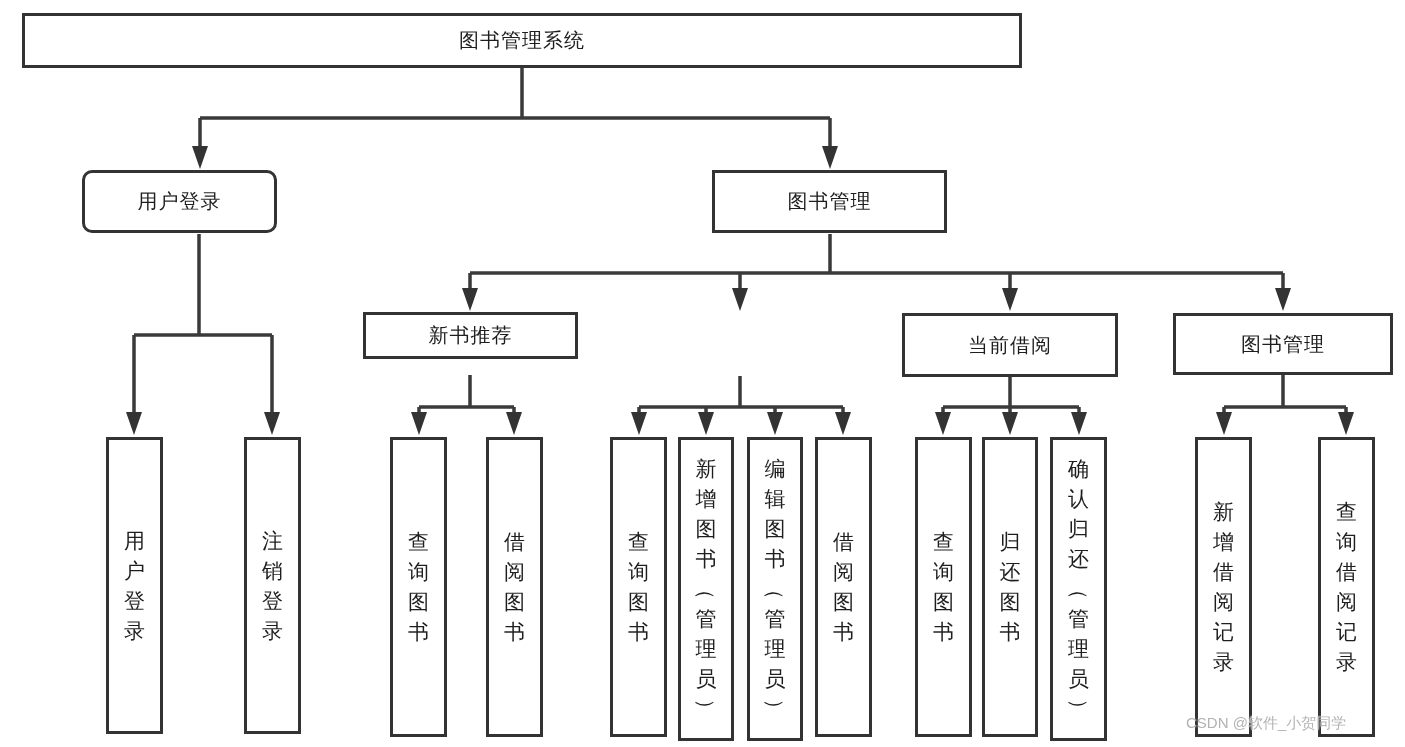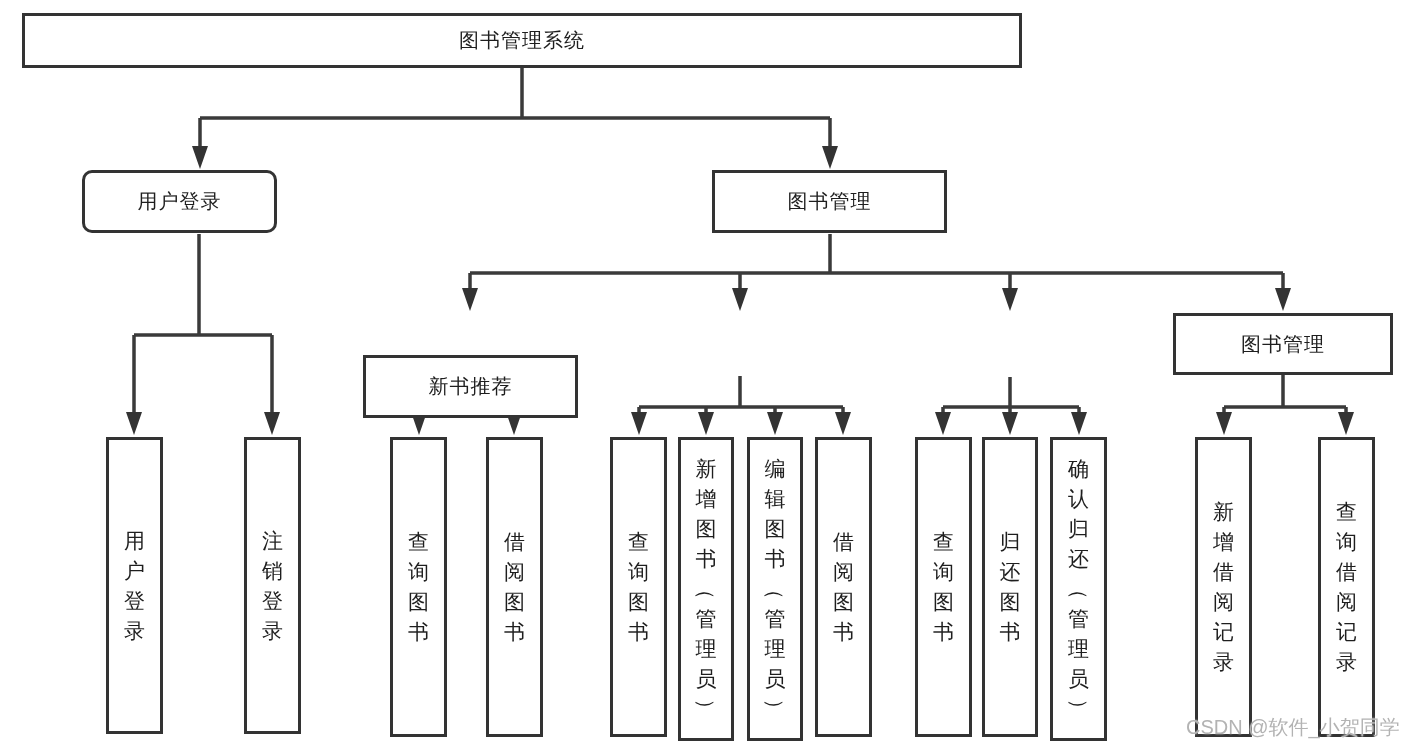--- a/index.html
+++ b/index.html
@@ -53,21 +53,21 @@
     text-align: center;
   }
   .vch.rot {
     transform: rotate(90deg);
   }
   .watermark {
     position: absolute;
     left: 1186px;
     top: 714px;
     z-index: 3;
-    font-size: 20px;
+    font-size: 15px;
     color: #b3b3b3;
     white-space: nowrap;
     text-shadow: 0 0 2px #ffffff;
   }
 </style>
 </head>
 <body>
 
 <div class="canvas">
 
@@ -105,21 +105,22 @@
     <path d="M1283 375 V407 M1224 407 H1346 M1224 407 V414 M1346 407 V414"></path>
     <polygon points="1216,412 1232,412 1224,435"></polygon>
     <polygon points="1338,412 1354,412 1346,435"></polygon>
   </svg>
 
   <div class="node h" style="left:22px; top:13px; width:1000px; height:55px;">图书管理系统</div>
 
   <div class="node h" style="left:82px; top:170px; width:195px; height:63px;border-radius:10px;">用户登录</div>
   <div class="node h" style="left:712px; top:170px; width:235px; height:63px;">图书管理</div>
 
-  <div class="node h" style="left:363px; top:312px; width:215px; height:63px;margin-top:43px;">新书推荐</div>
+  <div class="node h" style="left:363px; top:312px; width:215px; height:47px;">新书推荐</div>
+  <div class="node h" style="left:902px; top:313px; width:216px; height:64px;">当前借阅</div>
   <div class="node h" style="left:1173px; top:313px; width:220px; height:62px;">图书管理</div>
 
   <div class="node v" style="left:106px; top:437px; width:57px; height:297px;">
       <span class="vch">用</span>
       <span class="vch">户</span>
       <span class="vch">登</span>
       <span class="vch">录</span>
     </div>
   <div class="node v" style="left:244px; top:437px; width:57px; height:297px;">
       <span class="vch">注</span>

